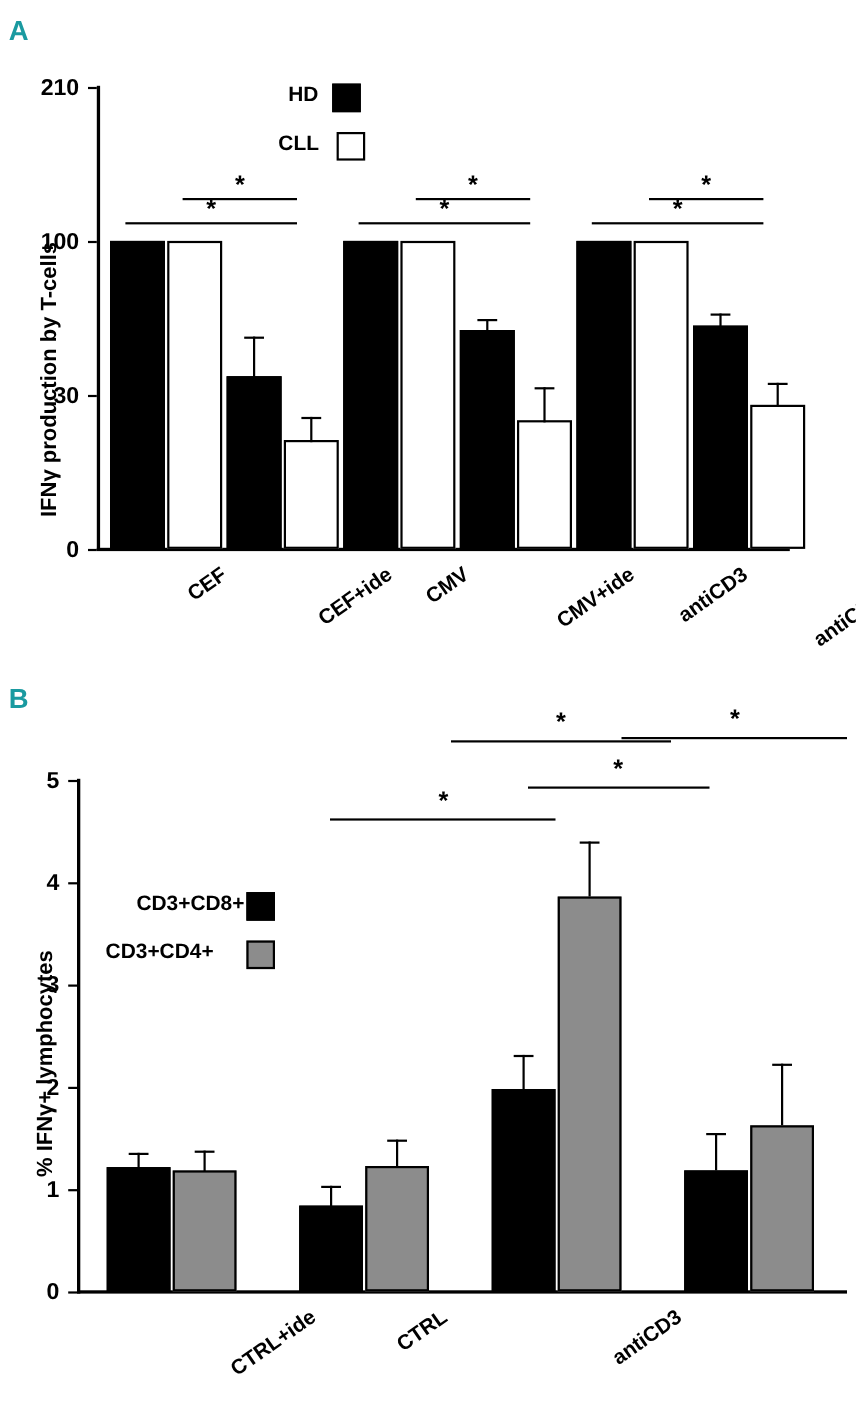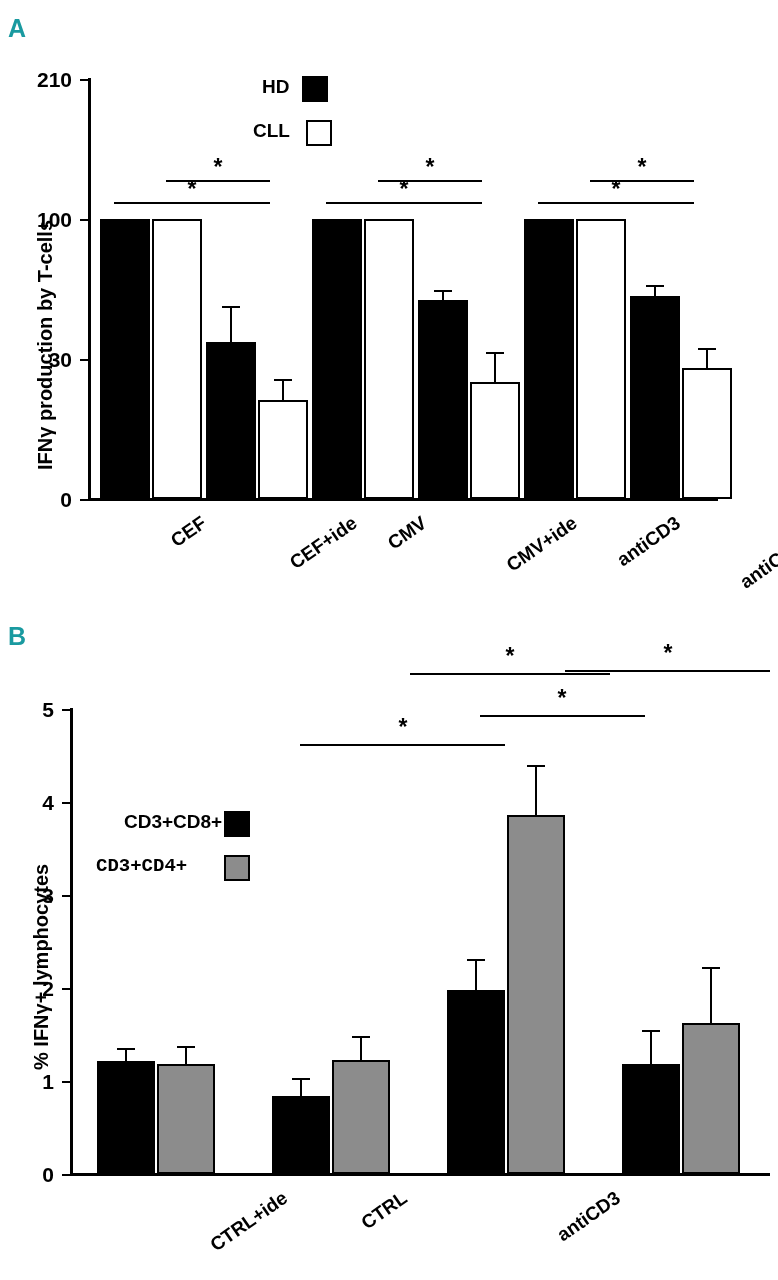--- a/index.html
+++ b/index.html
@@ -156,21 +156,21 @@
   <div class="ytick-label" style="left:24px;top:374px;width:30px;">2</div>
   <div class="tick" style="left:62px;top:280px;"></div>
   <div class="ytick-label" style="left:24px;top:281px;width:30px;">3</div>
   <div class="tick" style="left:62px;top:187px;"></div>
   <div class="ytick-label" style="left:24px;top:188px;width:30px;">4</div>
   <div class="tick" style="left:62px;top:94px;"></div>
   <div class="ytick-label" style="left:24px;top:95px;width:30px;">5</div>
 
   <div class="legend-item" style="left:96px;top:196px;margin-left:28px;">CD3+CD8+</div>
   <div class="legend-swatch" style="left:224px;top:196px;background:#000;"></div>
-  <div class="legend-item" style="left:96px;top:240px;font-family:Liberation Mono, monospace;">CD3+CD4+</div>
+  <div class="legend-item" style="left:96px;top:240px;">CD3+CD4+</div>
   <div class="legend-swatch" style="left:224px;top:240px;background:#8c8c8c;"></div>
 
   <div class="bar black" style="left:97px;top:446px;width:58px;height:113px;"></div>
   <div class="err" style="left:97px;top:433px;width:58px;height:16px;">
     <div class="v" style="top:0;height:14px;"></div>
       <div class="cap" style="top:0;"></div>
   </div>
   <div class="bar grey" style="left:157px;top:449px;width:58px;height:110px;"></div>
   <div class="err" style="left:157px;top:431px;width:58px;height:20px;">
     <div class="v" style="top:0;height:19px;"></div>

